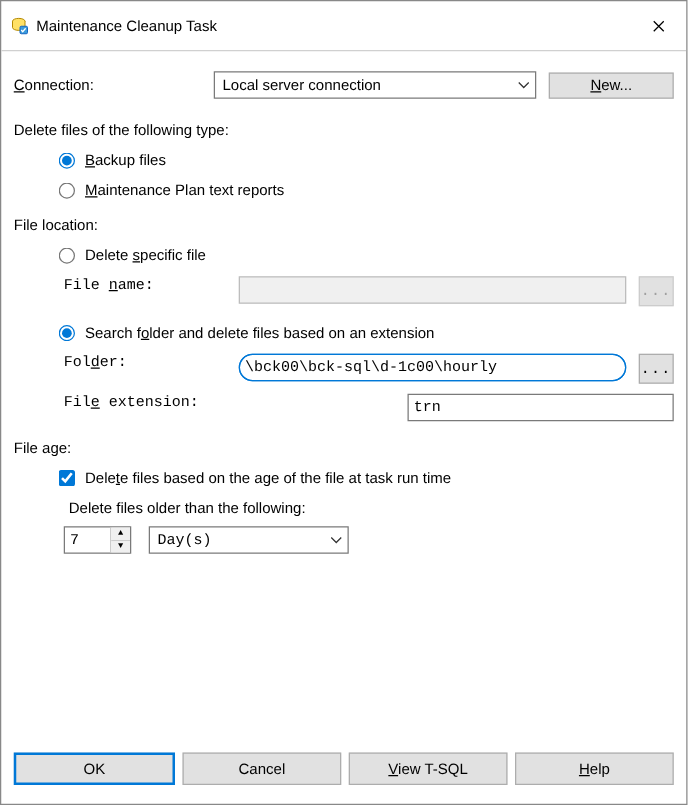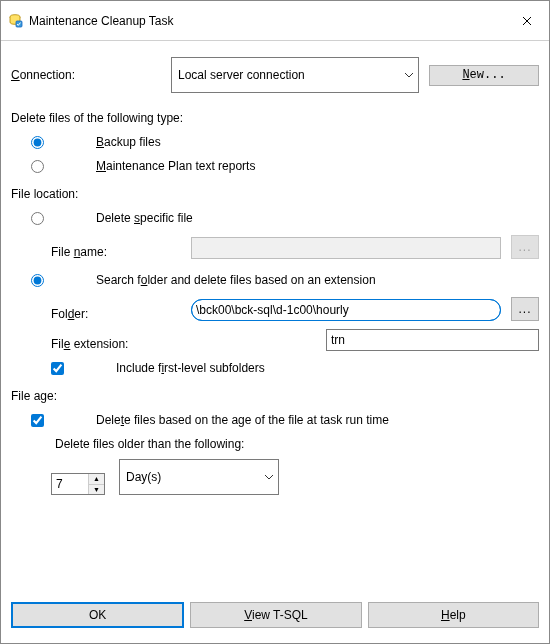--- a/index.html
+++ b/index.html
@@ -44,64 +44,63 @@
 
   
   .row-conn {
     display: flex;
     align-items: center;
     margin: 6px 0 18px 0;
   }
   .row-conn label { width: 160px; }
   .combo {
     flex: 1;
-    height: 36px;
+    height: 22px;
     border: 1px solid #7a7a7a;
     display: flex;
     align-items: center;
     padding: 0 6px;
     background: #fff;
     position: relative;
   }
   .combo .chev {
     position: absolute;
     right: 4px;
     top: 50%;
     transform: translateY(-50%);
     pointer-events: none;
   }
   .new-btn {
-    width: 110px;
+    width: 100px;
     height: 21px;
     margin-left: 10px;
     background: #e1e1e1;
     border: 1px solid #adadad;
     display: flex;
     align-items: center;
     justify-content: center;
-    font-family: Liberation Mono, monospace;
   }
 
   .section-label {
     margin: 8px 0 10px 0;
   }
   .indent1 { padding-left: 20px; }
 
   .radio, .check {
     display: flex;
     align-items: center;
-    margin: 10px 0;
-    gap: 44px;
+    margin: 10px 16px;
   }
   .radio input, .check input { margin: 0 8px 0 0; }
 
   .form-row {
     display: flex;
-    align-items: flex-end;
+    align-items: flex-start;
     margin: 8px 0;
+    font-family: Liberation Mono, monospace;
   }
   .form-row .lab { width: 140px; }
   .text-input {
     height: 22px;
     border: 1px solid #7a7a7a;
     padding: 0 4px;
     font: inherit;
     background: #fff;
   }
   .text-input.disabled { background: #f0f0f0; color: #888; border-color:#bdbdbd;}
@@ -219,24 +218,20 @@
     </label>
     <div class="form-row indent1">
       <span class="lab"><span id="fold">Fol<span class="mnemonic">d</span>er:</span></span>
       <input class="text-input focused" style="flex: 1 1 0%; border-radius: 11px;" value="\bck00\bck-sql\d-1c00\hourly">
       <div class="browse-btn">...</div>
     </div>
     <div class="form-row indent1">
       <span class="lab" style="width:275px;"><span id="ext">Fil<span class="mnemonic">e</span> extension:</span></span>
       <input class="text-input" style="flex: 1 1 0%;" value="trn">
     </div>
-    <label class="check indent1">
-      <input type="checkbox" checked="" style="">
-      <span><span id="inc">Include f<span class="mnemonic">i</span>rst-level subfolders</span></span>
-    </label>
   </div>
 
   <div class="section-label" style="margin-top:14px;">File age:</div>
   <div class="indent1">
     <label class="check">
       <input type="checkbox" checked="" style="">
       <span><span id="age">Dele<span class="mnemonic">t</span>e files based on the age of the file at task run time</span></span>
     </label>
     <div class="indent1">
       <div style="margin:8px 4px;">Delete files older than the following:</div>
@@ -258,18 +253,21 @@
     </div>
   </div>
 
 </div>
 
 <div class="button-bar">
   <div class="btn primary">
       <span>OK</span>
     </div>
   <div class="btn">
+      <span>Cancel</span>
+    </div>
+  <div class="btn">
       <span><span id="tsql"><span class="mnemonic">V</span>iew T-SQL</span></span>
     </div>
   <div class="btn">
       <span><span id="help"><span class="mnemonic">H</span>elp</span></span>
     </div>
 </div>
 
 </body></html>

